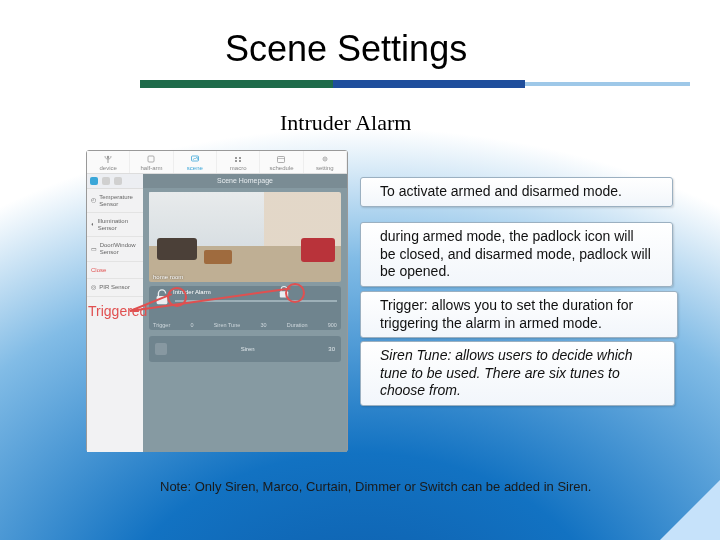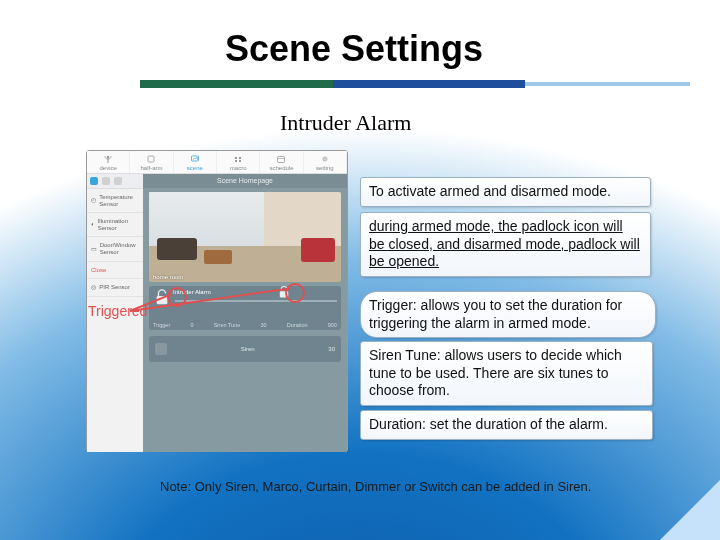--- a/index.html
+++ b/index.html
@@ -57,21 +57,21 @@
     letter-spacing: 1px;
     font-style: normal;
     font-weight: normal;
     margin-top: 1px;
   }
   .title {
     position: absolute;
     left: 225px;
     top: 28px;
     font-size: 36px;
-    font-weight: bold;
+    font-weight: normal;
     color: #000;
   }
   .title-rule {
     position: absolute;
     left: 140px;
     top: 80px;
     right: 30px;
     height: 10px;
   }
   .title-rule .bar1 {
@@ -338,21 +338,21 @@
     background: transparent;
     box-sizing: border-box;
   }
 
   .info-box {
     position: absolute;
     left: 360px;
     background: linear-gradient(to bottom, #ffffff, #f2f6fb);
     border: 1px solid #9bb0c1;
     border-radius: 3px;
-    padding: 5px 8px;
+    padding: 5px 19px;
     font-size: 14px;
     color: #111;
     box-shadow: 1px 1px 2px rgba(0,0,0,0.15);
     line-height: 1.25;
   }
 
   .note {
     position: absolute;
     left: 160px;
     bottom: 46px;
@@ -496,29 +496,26 @@
 
   <div class="triggered-label">Triggered</div>
   <div class="callout-dot" style="left:167px; top:287px;"></div>
   <div class="callout-dot" style="left:285px; top:283px;"></div>
   <div class="callout-line" style="left:130px; top:310px; width:45px; transform:rotate(-22deg);"></div>
   <div class="callout-line" style="left:130px; top:310px; width:162px; transform:rotate(-8deg);"></div>
 
   <div class="info-box" style="top:177px; width:273px;">
     <span>To activate armed and disarmed mode.</span>
   </div>
-  <div class="info-box" style="top:212px; width:273px;text-decoration:underline;">
+  <div class="info-box" style="top:222px; width:273px;">
     <span>during armed mode, the padlock icon will be closed, and disarmed mode, padlock will be opened.</span>
   </div>
-  <div class="info-box" style="top:291px; width:278px;border-radius:17px;">
+  <div class="info-box" style="top:291px; width:278px;">
     <span>Trigger: allows you to set the duration for   triggering the alarm in armed mode.</span>
   </div>
-  <div class="info-box" style="top:341px; width:275px;">
+  <div class="info-box" style="top:341px; width:275px;font-style:italic;">
     <span>Siren Tune: allows users to decide which tune to be used. There are six tunes to choose from.</span>
-  </div>
-  <div class="info-box" style="top:410px; width:275px;">
-    <span>Duration: set the duration of the alarm.</span>
   </div>
 
   <div class="note">Note: Only Siren, Marco, Curtain, Dimmer or Switch can be added in Siren.</div>
 
   <div class="fold-bottom-right"></div>
 </div>
 
 </body></html>

